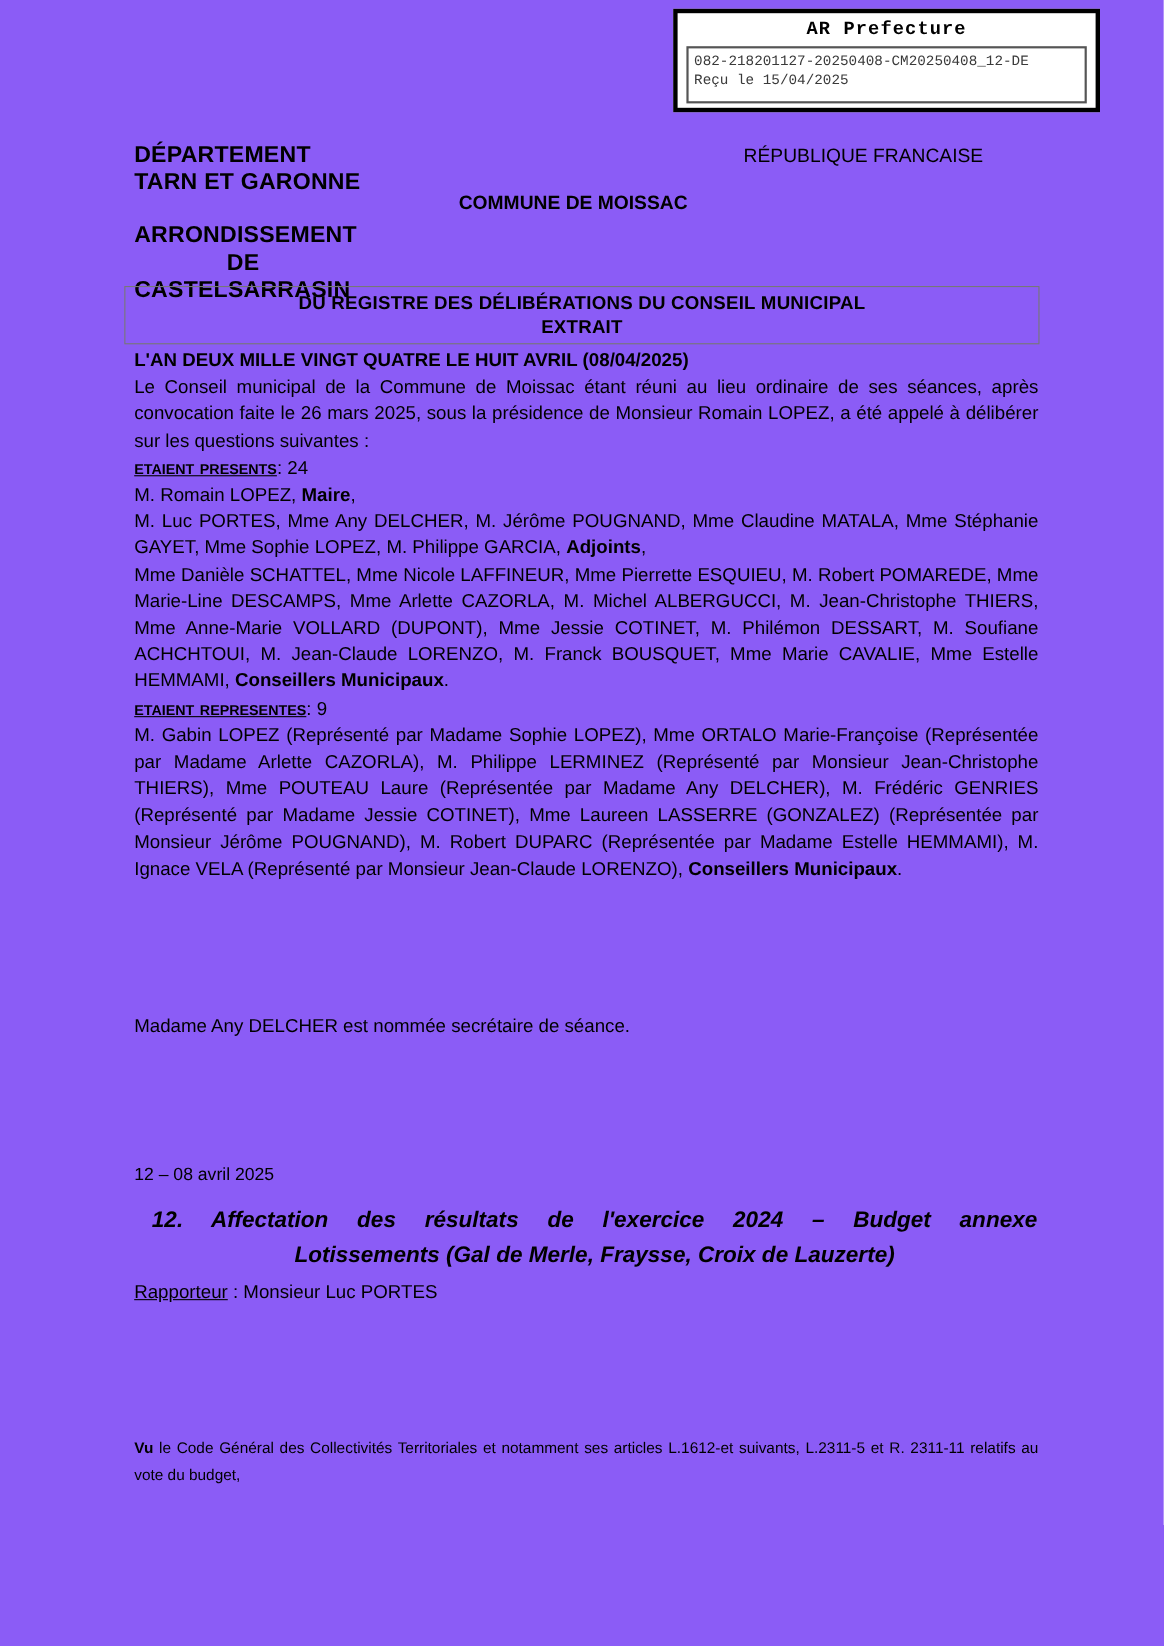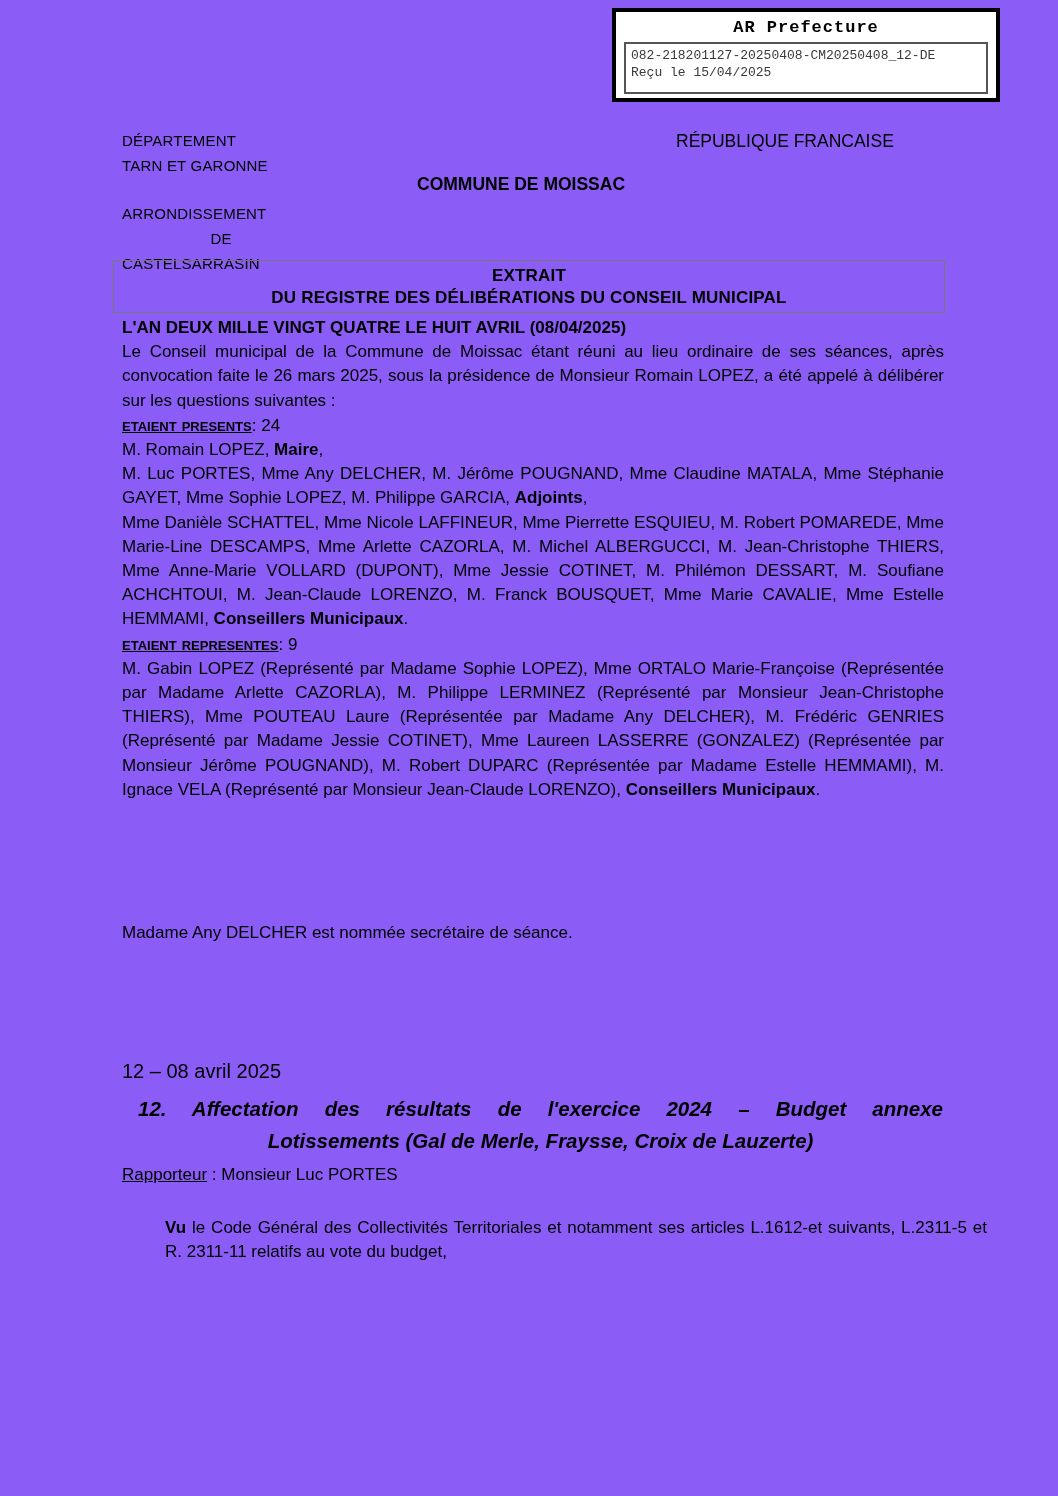--- a/index.html
+++ b/index.html
@@ -50,22 +50,22 @@
     line-height: 17px;
     color: #3a3a3a;
     white-space: nowrap;
   }
 
   
   .hdr-left {
     position: absolute;
     left: 122px;
     top: 128px;
-    font-weight: normal;
-    font-size: 15px;
+    font-weight: bold;
+    font-size: 21px;
     line-height: 25px;
     letter-spacing: 0.2px;
   }
   .hdr-left .sub {
     margin-top: 23px;
   }
   .hdr-left .center-line { text-align: center; width: 198px; }
 
   .hdr-rf {
     position: absolute;
@@ -129,21 +129,21 @@
     left: 122px;
     top: 921px;
     font-size: 17px;
     line-height: 24px;
   }
 
   .delib-date {
     position: absolute;
     left: 122px;
     top: 1060px;
-    font-size: 20px;
+    font-size: 16px;
   }
 
   .delib-title {
     position: absolute;
     left: 138px;
     top: 1093px;
     width: 805px;
     font-size: 20.5px;
     font-weight: bold;
     font-style: italic;
@@ -161,26 +161,25 @@
   .rapporteur {
     position: absolute;
     left: 122px;
     top: 1165px;
     font-size: 17px;
   }
 
   .vu-block {
     position: absolute;
     left: 122px;
-    top: 1216px;
+    top: 1304px;
     width: 822px;
-    font-size: 17px;
+    font-size: 14px;
     line-height: 24.2px;
     text-align: justify;
-    margin-left: 43px;
   }
 </style>
 </head>
 <body>
 
 <div class="page">
 
   <div class="stamp">
     <div class="stamp-title">AR Prefecture</div>
     <div class="stamp-body">
@@ -195,22 +194,22 @@
     <div class="sub">ARRONDISSEMENT</div>
     <div class="center-line">DE</div>
     <div>CASTELSARRASIN</div>
   </div>
 
   <div class="hdr-rf">RÉPUBLIQUE FRANCAISE</div>
 
   <div class="hdr-commune">COMMUNE DE MOISSAC</div>
 
   <div class="extrait-box">
+    <div>DU REGISTRE DES DÉLIBÉRATIONS DU CONSEIL MUNICIPAL</div>
     <div>EXTRAIT</div>
-    <div>DU REGISTRE DES DÉLIBÉRATIONS DU CONSEIL MUNICIPAL</div>
   </div>
 
   <div class="body">
     <p class="b">L'AN DEUX MILLE VINGT QUATRE LE HUIT AVRIL (08/04/2025)</p>
     <p class="just">Le Conseil municipal de la Commune de Moissac étant réuni au lieu ordinaire de ses séances, après convocation faite le 26 mars 2025, sous la présidence de Monsieur Romain LOPEZ, a été appelé à délibérer sur les questions suivantes :</p>
 
     <p><span class="caps-label">Etaient Presents</span><span>: 24</span></p>
 
     <p><span>M. Romain LOPEZ, </span><span class="b">Maire</span><span>,</span></p>
 

